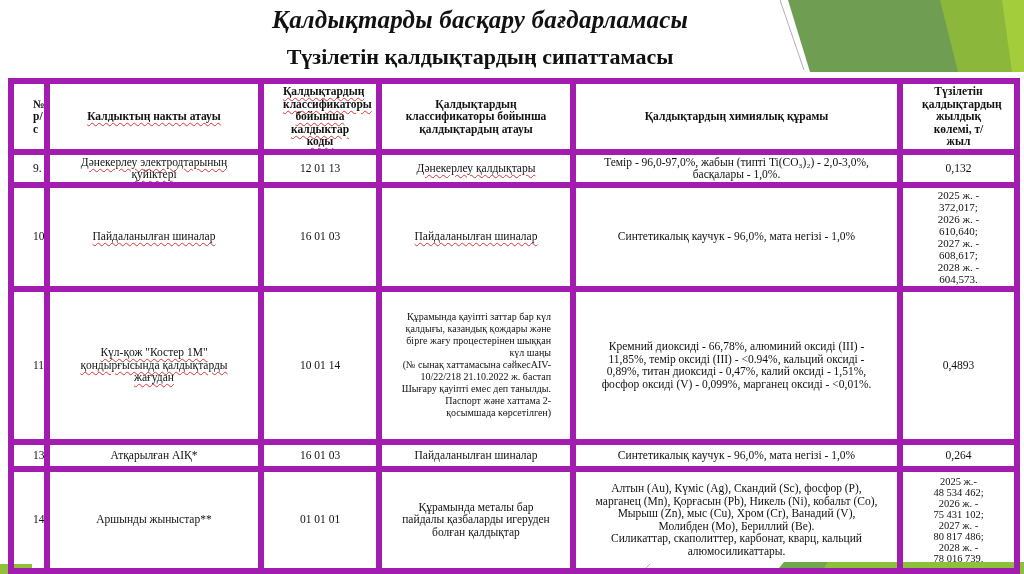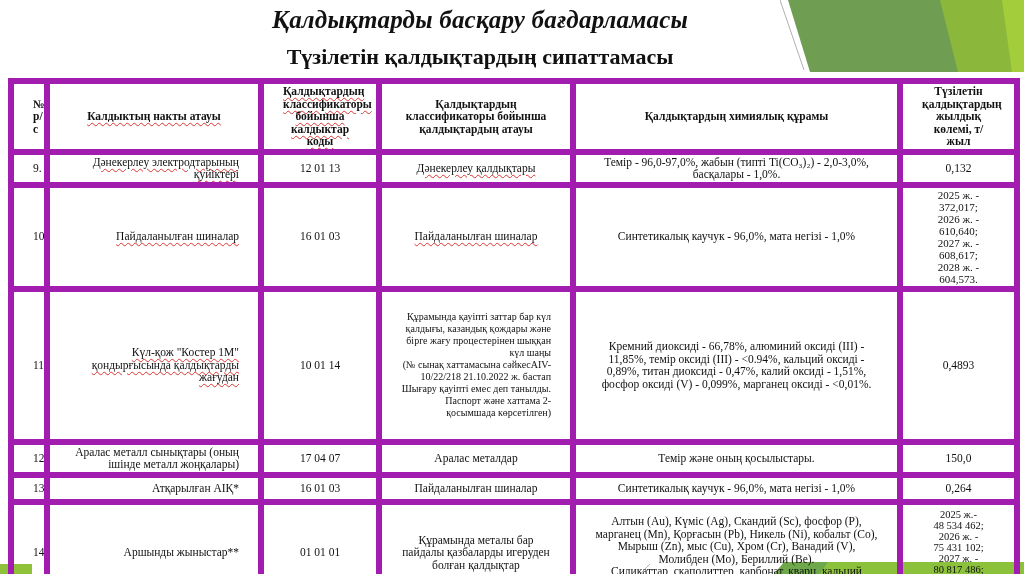--- a/index.html
+++ b/index.html
@@ -19,21 +19,21 @@
   table.waste {
     position:absolute; left:8px; top:78px; width:1006px;
     border-collapse:collapse; table-layout:fixed;
     font-size:11.5px; line-height:12.5px;
   }
   table.waste td, table.waste th {
     border:6px solid #a21caf; padding:1px 19px; vertical-align:middle; overflow:hidden;
   }
   table.waste th { font-weight:bold; text-align:center; font-size:11.5px; }
   table.waste td.c { text-align:center; }
-  table.waste td.l { text-align:right;margin-top:12px; }
+  table.waste td.l { text-align:center;margin-top:12px; }
   .uline { text-decoration:underline wavy #d33; text-decoration-thickness:1px; text-underline-offset:2px; }
   .bold { font-weight:bold; }
   .pre { white-space:pre-line; }
   .thick-left { border-left:2px solid #111 !important; }
 </style>
 </head>
 <body>
 
 <svg class="deco" style="left:780px; top:0; width:244px; height:72px;" viewBox="0 0 244 72">
   <polygon points="8,0 244,0 244,72 30,72" fill="#6f9d52"></polygon>
@@ -97,28 +97,20 @@
     <tr style="height:153px">
       <td class="c">11.</td>
       <td class="l thick-left"><span class="uline">Күл-қож "Костер 1М" қондырғысында қалдықтарды жағудан</span></td>
       <td class="c">10 01 14</td>
       <td class="c pre" style="font-size:10px; line-height:12px;text-align:right;">Құрамында қауіпті заттар бар күл қалдығы, казандық қождары және бірге жағу процестерінен шыққан күл шаңы
 (№ сынақ хаттамасына сәйкесAIV-10/22/218 21.10.2022 ж. бастап Шығару қауіпті емес деп танылды. Паспорт және хаттама 2-қосымшада көрсетілген)</td>
       <td class="c bold" style="font-weight:normal;">Кремний диоксиді - 66,78%, алюминий оксиді (III) - 11,85%, темір оксиді (III) - &lt;0.94%, кальций оксиді - 0,89%, титан диоксиді - 0,47%, калий оксиді - 1,51%, фосфор оксиді (V) - 0,099%, марганец оксиді - &lt;0,01%.</td>
       <td class="c">0,4893</td>
     </tr>
 
-    <tr style="height:30px">
-      <td class="c">12.</td>
-      <td class="l thick-left">Аралас металл сынықтары (оның ішінде металл жоңқалары)</td>
-      <td class="c">17 04 07</td>
-      <td class="c">Аралас металдар</td>
-      <td class="c">Темір және оның қосылыстары.</td>
-      <td class="c">150,0</td>
-    </tr>
 
     <tr style="height:27px">
       <td class="c">13.</td>
       <td class="l thick-left">Атқарылған АІҚ*</td>
       <td class="c">16 01 03</td>
       <td class="c">Пайдаланылған шиналар</td>
       <td class="c">Синтетикалық каучук - 96,0%, мата негізі - 1,0%</td>
       <td class="c">0,264</td>
     </tr>
 

